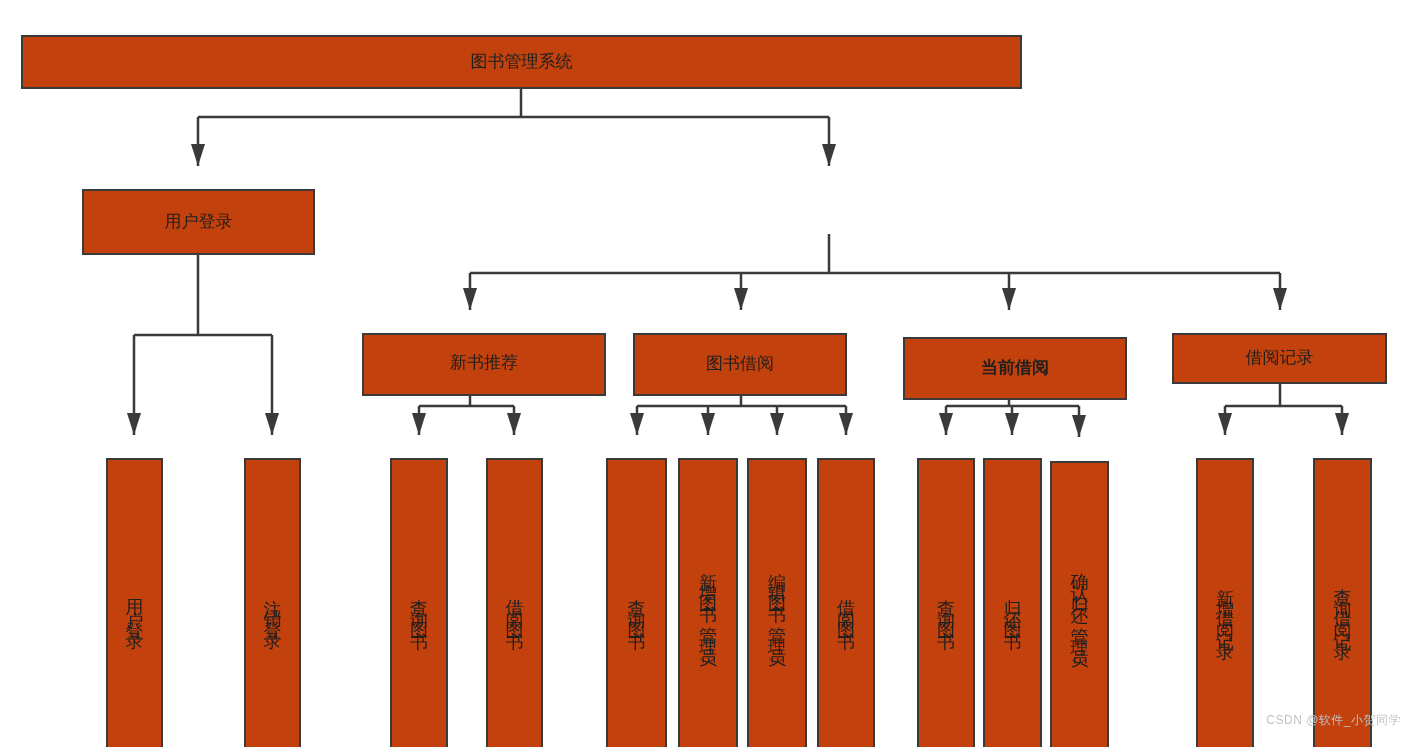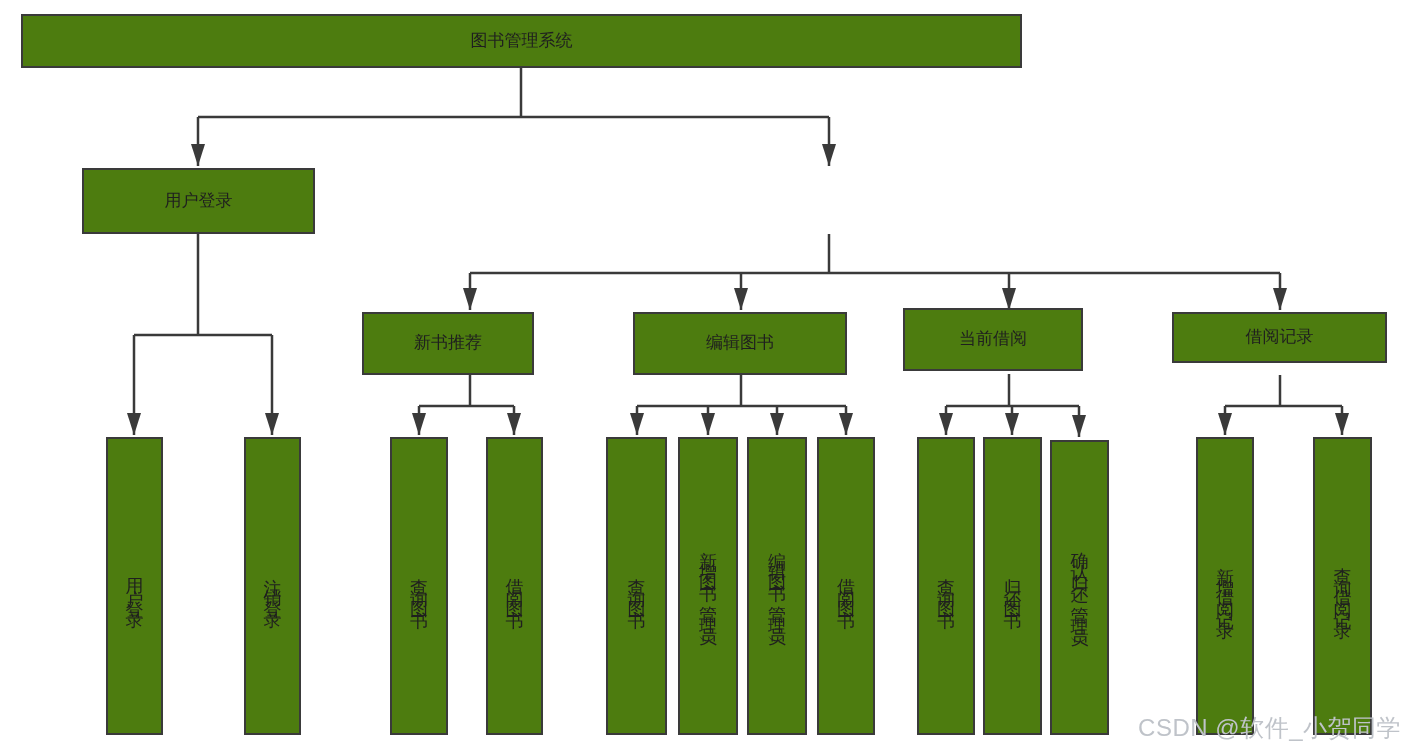--- a/index.html
+++ b/index.html
@@ -10,44 +10,45 @@
     background: var(--bg, #ffffff);
     font-family: "Liberation Sans", sans-serif;
     overflow: hidden;
   }
   .connectors { position: absolute; left: 0; top: 0; width: 1405px; height: 747px; }
   .cline { stroke: var(--line, #3a3a3a); stroke-width: 2.5; fill: none; }
   .ahead { fill: var(--line, #3a3a3a); }
   .node {
     position: absolute;
     box-sizing: border-box;
-    background: #4d7c0f;
+    background: #c2410c;
     border: 2.5px solid var(--line, #3a3a3a);
     display: flex;
     align-items: center;
     justify-content: center;
     color: var(--text, #1f1f1f);
     font-size: 17px;
     text-align: left;
     line-height: 1.2;
     white-space: nowrap;
+    margin-top: 21px;
   }
   .vnode span {
     writing-mode: vertical-rl;
     text-orientation: mixed;
     font-size: 18px;
     letter-spacing: 11px;
     line-height: 1;
     white-space: nowrap;
   }
   .watermark {
     position: absolute;
     right: 4px;
     top: 712px;
-    font-size: 24px;
+    font-size: 12px;
     letter-spacing: 0.5px;
     color: var(--watermark, #bfc3c9);
     z-index: 5;
     text-align: right;
   }
 </style>
 </head>
 <body>
 
 <div class="canvas">
@@ -97,23 +98,23 @@
     <line class="cline" x1="1280" y1="375" x2="1280" y2="406"></line>
     <line class="cline" x1="1225" y1="406" x2="1342" y2="406"></line>
     <line class="cline" x1="1225" y1="406" x2="1225" y2="435" marker-end="url(#arrowhead)"></line>
     <line class="cline" x1="1342" y1="406" x2="1342" y2="435" marker-end="url(#arrowhead)"></line>
   </svg>
 
   <div class="node" style="left:21px; top:14px; width:1001px; height:54px;">图书管理系统</div>
 
   <div class="node" style="left:82px; top:168px; width:233px; height:66px;">用户登录</div>
 
-  <div class="node" style="left:362px; top:312px; width:172px; height:63px;">新书推荐</div>
-  <div class="node" style="left:633px; top:312px; width:214px; height:63px;">编辑图书</div>
-  <div class="node" style="left:903px; top:308px; width:180px; height:63px;">当前借阅</div>
+  <div class="node" style="left:362px; top:312px; width:244px; height:63px;font-family:Liberation Mono, monospace;">新书推荐</div>
+  <div class="node" style="left:633px; top:312px; width:214px; height:63px;">图书借阅</div>
+  <div class="node" style="left:903px; top:316px; width:224px; height:63px;font-weight:bold;">当前借阅</div>
   <div class="node" style="left:1172px; top:312px; width:215px; height:51px;">借阅记录</div>
 
   <div class="node vnode" style="left:106px; top:437px; width:57px; height:298px;">
     <span>用户登录</span>
   </div>
   <div class="node vnode" style="left:244px; top:437px; width:57px; height:298px;">
     <span>注销登录</span>
   </div>
 
   <div class="node vnode" style="left:390px; top:437px; width:58px; height:298px;">

